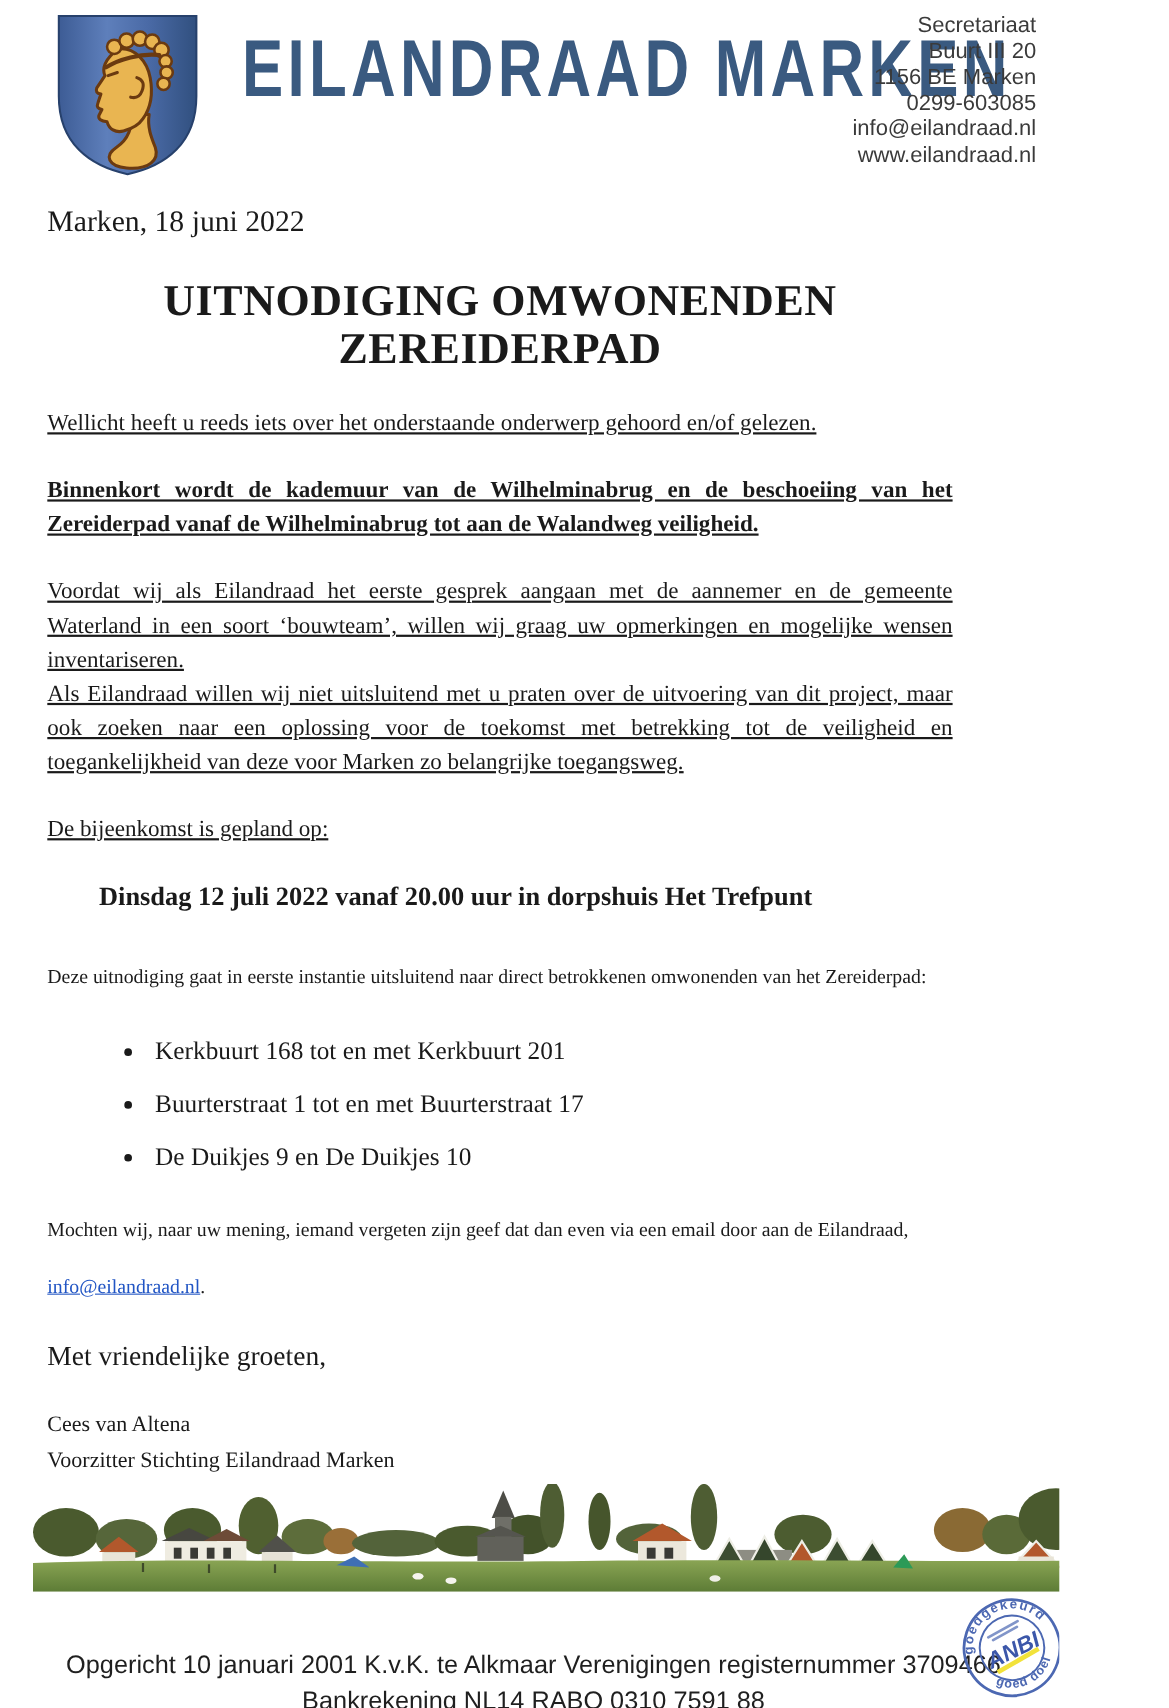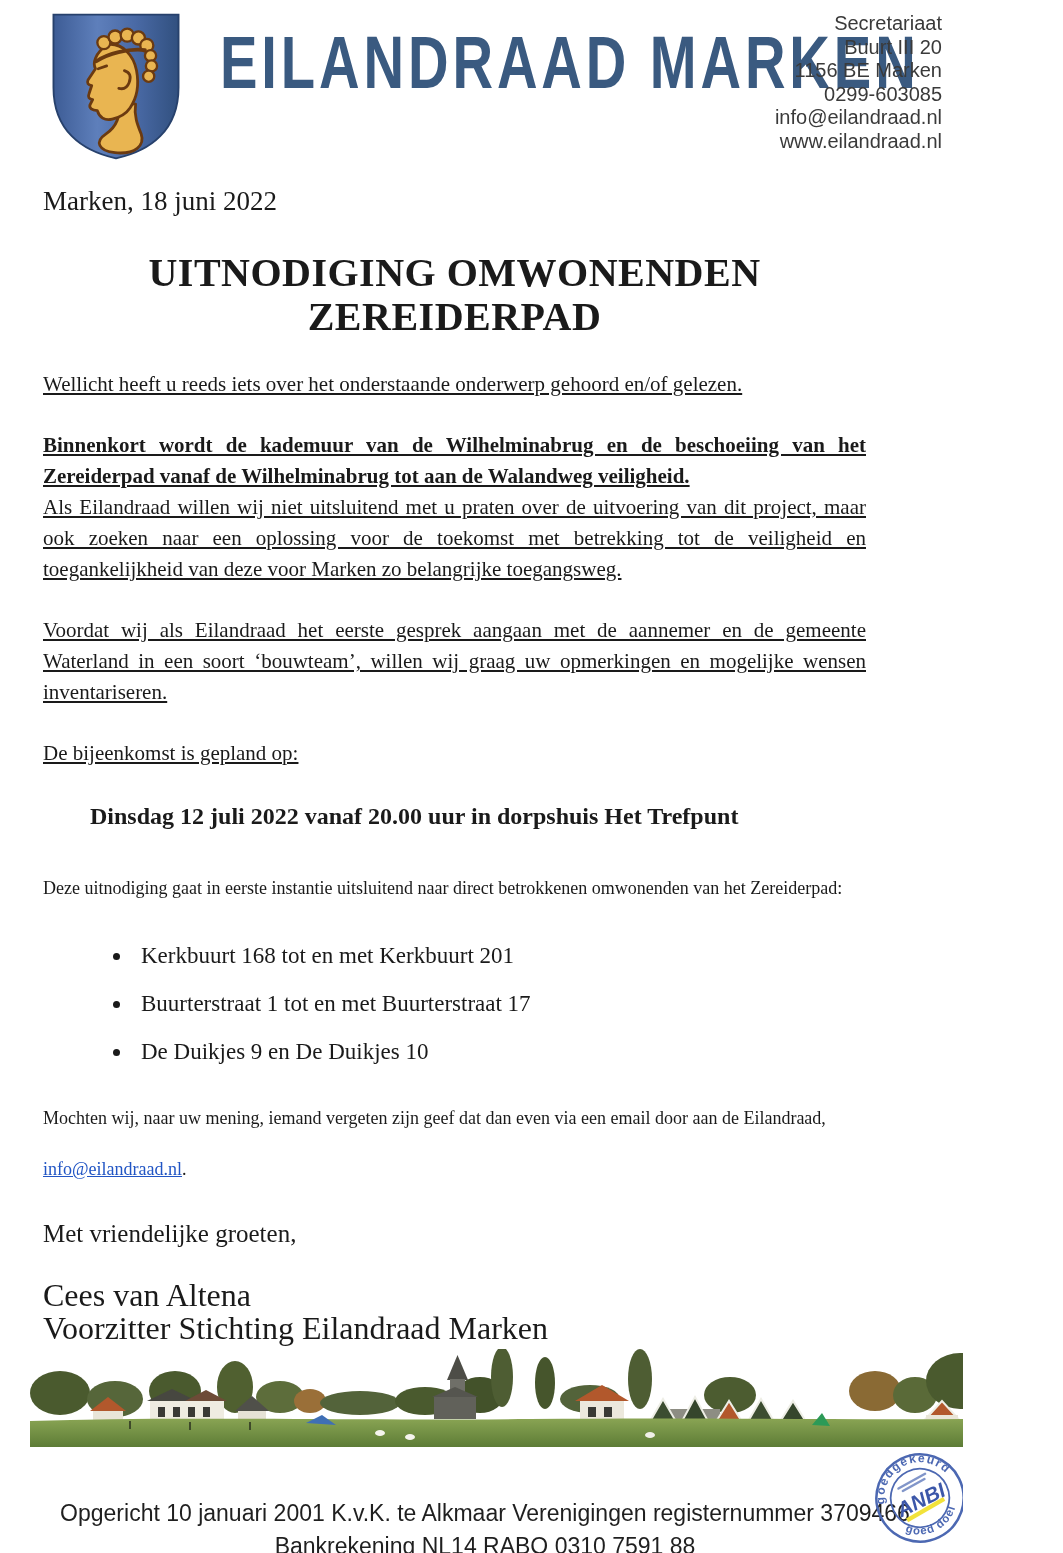--- a/index.html
+++ b/index.html
@@ -28,21 +28,21 @@
   .p{font-size:21px;line-height:31px;margin:30px 0 0 0;text-decoration:underline;}
   .p.just{text-align:justify;}
   .p.nogap{margin-top:0;}
   .p-b{font-weight:bold;}
   .meeting{margin:30px 0 0 47px;font-size:24px;font-weight:bold;line-height:35px;}
   .p-lg{font-size:18px;line-height:40px;margin:34px 0 0 0;}
   .blist{margin:30px 0 0 0;padding:0 0 0 90px;font-size:23px;}
   .blist li{margin:0 0 13px 0;line-height:35px;padding-left:8px;}
   .maillink{color:#2155c4;text-decoration:underline;text-decoration-color:#2155c4;cursor:pointer;}
   .closing{margin:24px 0 0 0;font-size:25px;line-height:30px;}
-  .sig{margin:30px 0 0 0;font-size:32px;line-height:33px;font-family:Liberation Serif, serif;}
+  .sig{margin:30px 0 0 0;font-size:20px;line-height:33px;font-family:Liberation Serif, serif;}
   
   .photo{margin:4px 0 0 30px;width:1005px;height:98px;display:block;}
   
   .foot{
     margin:50px 0 0 35px;width:900px;text-align:center;
     font-family:"Liberation Sans",sans-serif;font-size:23px;line-height:33px;color:#1f1f1f;
   }
   .stamp{position:absolute;left:870px;top:1448px;width:100px;height:100px;}
   .stamp text{font-family:"Liberation Sans",sans-serif;}
 </style>
@@ -95,22 +95,22 @@
 
   <div class="bodycol">
     <p class="dateline">Marken, 18 juni 2022</p>
 
     <h1 class="title">UITNODIGING OMWONENDEN ZEREIDERPAD</h1>
 
     <p class="p">Wellicht heeft u reeds iets over het onderstaande onderwerp gehoord en/of gelezen.</p>
 
     <p class="p just p-b">Binnenkort wordt de kademuur van de Wilhelminabrug en de beschoeiing van het Zereiderpad vanaf de Wilhelminabrug tot aan de Walandweg veiligheid.</p>
 
+    <p class="p just">Voordat wij als Eilandraad het eerste gesprek aangaan met de aannemer en de gemeente Waterland in een soort ‘bouwteam’, willen wij graag uw opmerkingen en mogelijke wensen inventariseren.</p>
     <p class="p just nogap">Als Eilandraad willen wij niet uitsluitend met u praten over de uitvoering van dit project, maar ook zoeken naar een oplossing voor de toekomst met betrekking tot de veiligheid en toegankelijkheid van deze voor Marken zo belangrijke toegangsweg.</p>
-    <p class="p just">Voordat wij als Eilandraad het eerste gesprek aangaan met de aannemer en de gemeente Waterland in een soort ‘bouwteam’, willen wij graag uw opmerkingen en mogelijke wensen inventariseren.</p>
 
     <p class="p">De bijeenkomst is gepland op:</p>
 
     <p class="meeting">Dinsdag 12 juli 2022 vanaf 20.00 uur in dorpshuis Het Trefpunt</p>
 
     <p class="p-lg">Deze uitnodiging gaat in eerste instantie uitsluitend naar direct betrokkenen omwonenden van het Zereiderpad:</p>
 
     <ul class="blist">
       <li>Kerkbuurt 168 tot en met Kerkbuurt 201</li>
       <li>Buurterstraat 1 tot en met Buurterstraat 17</li>

